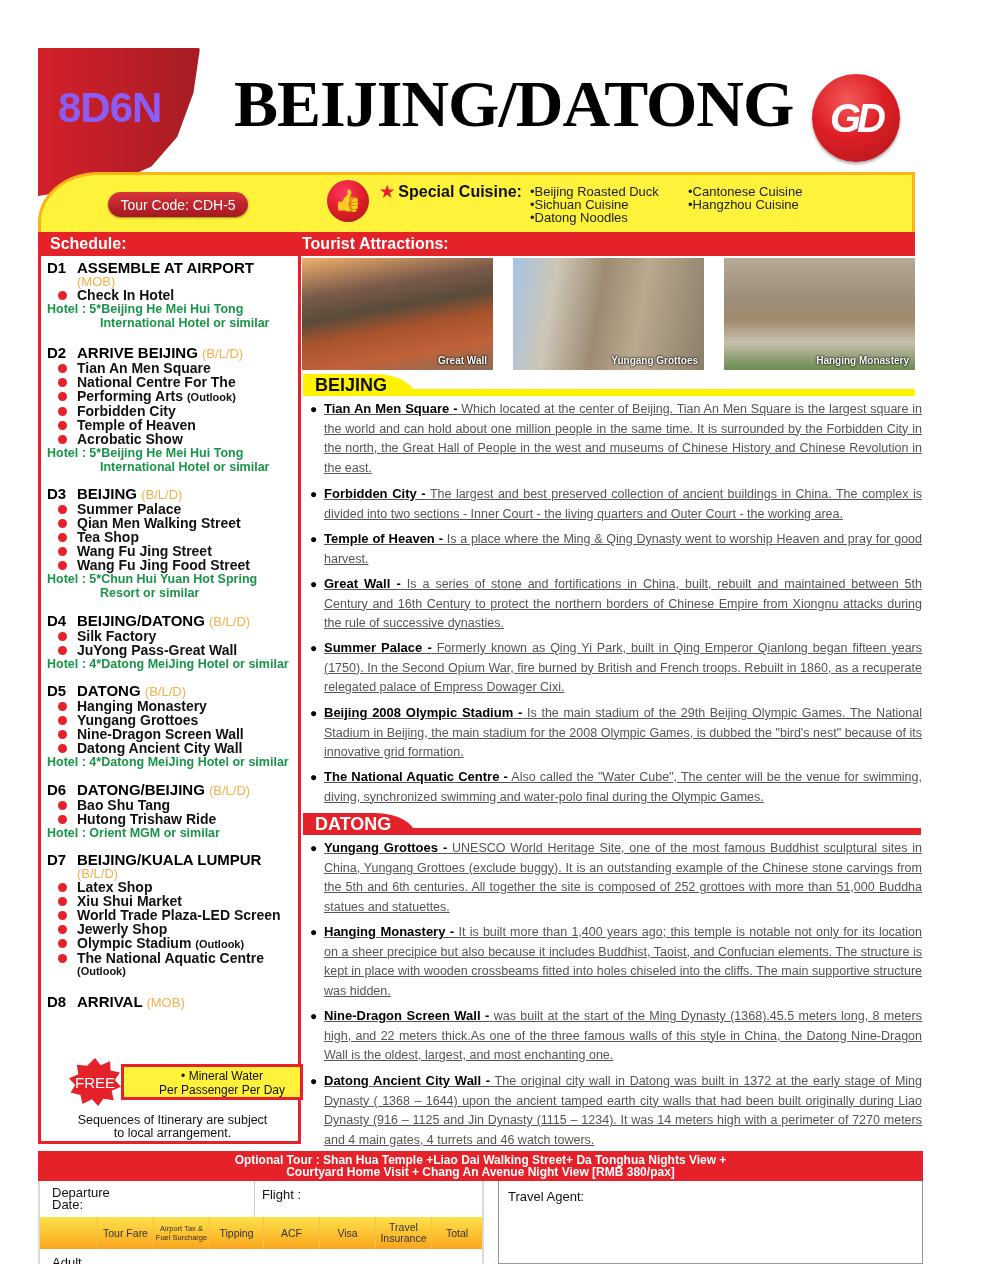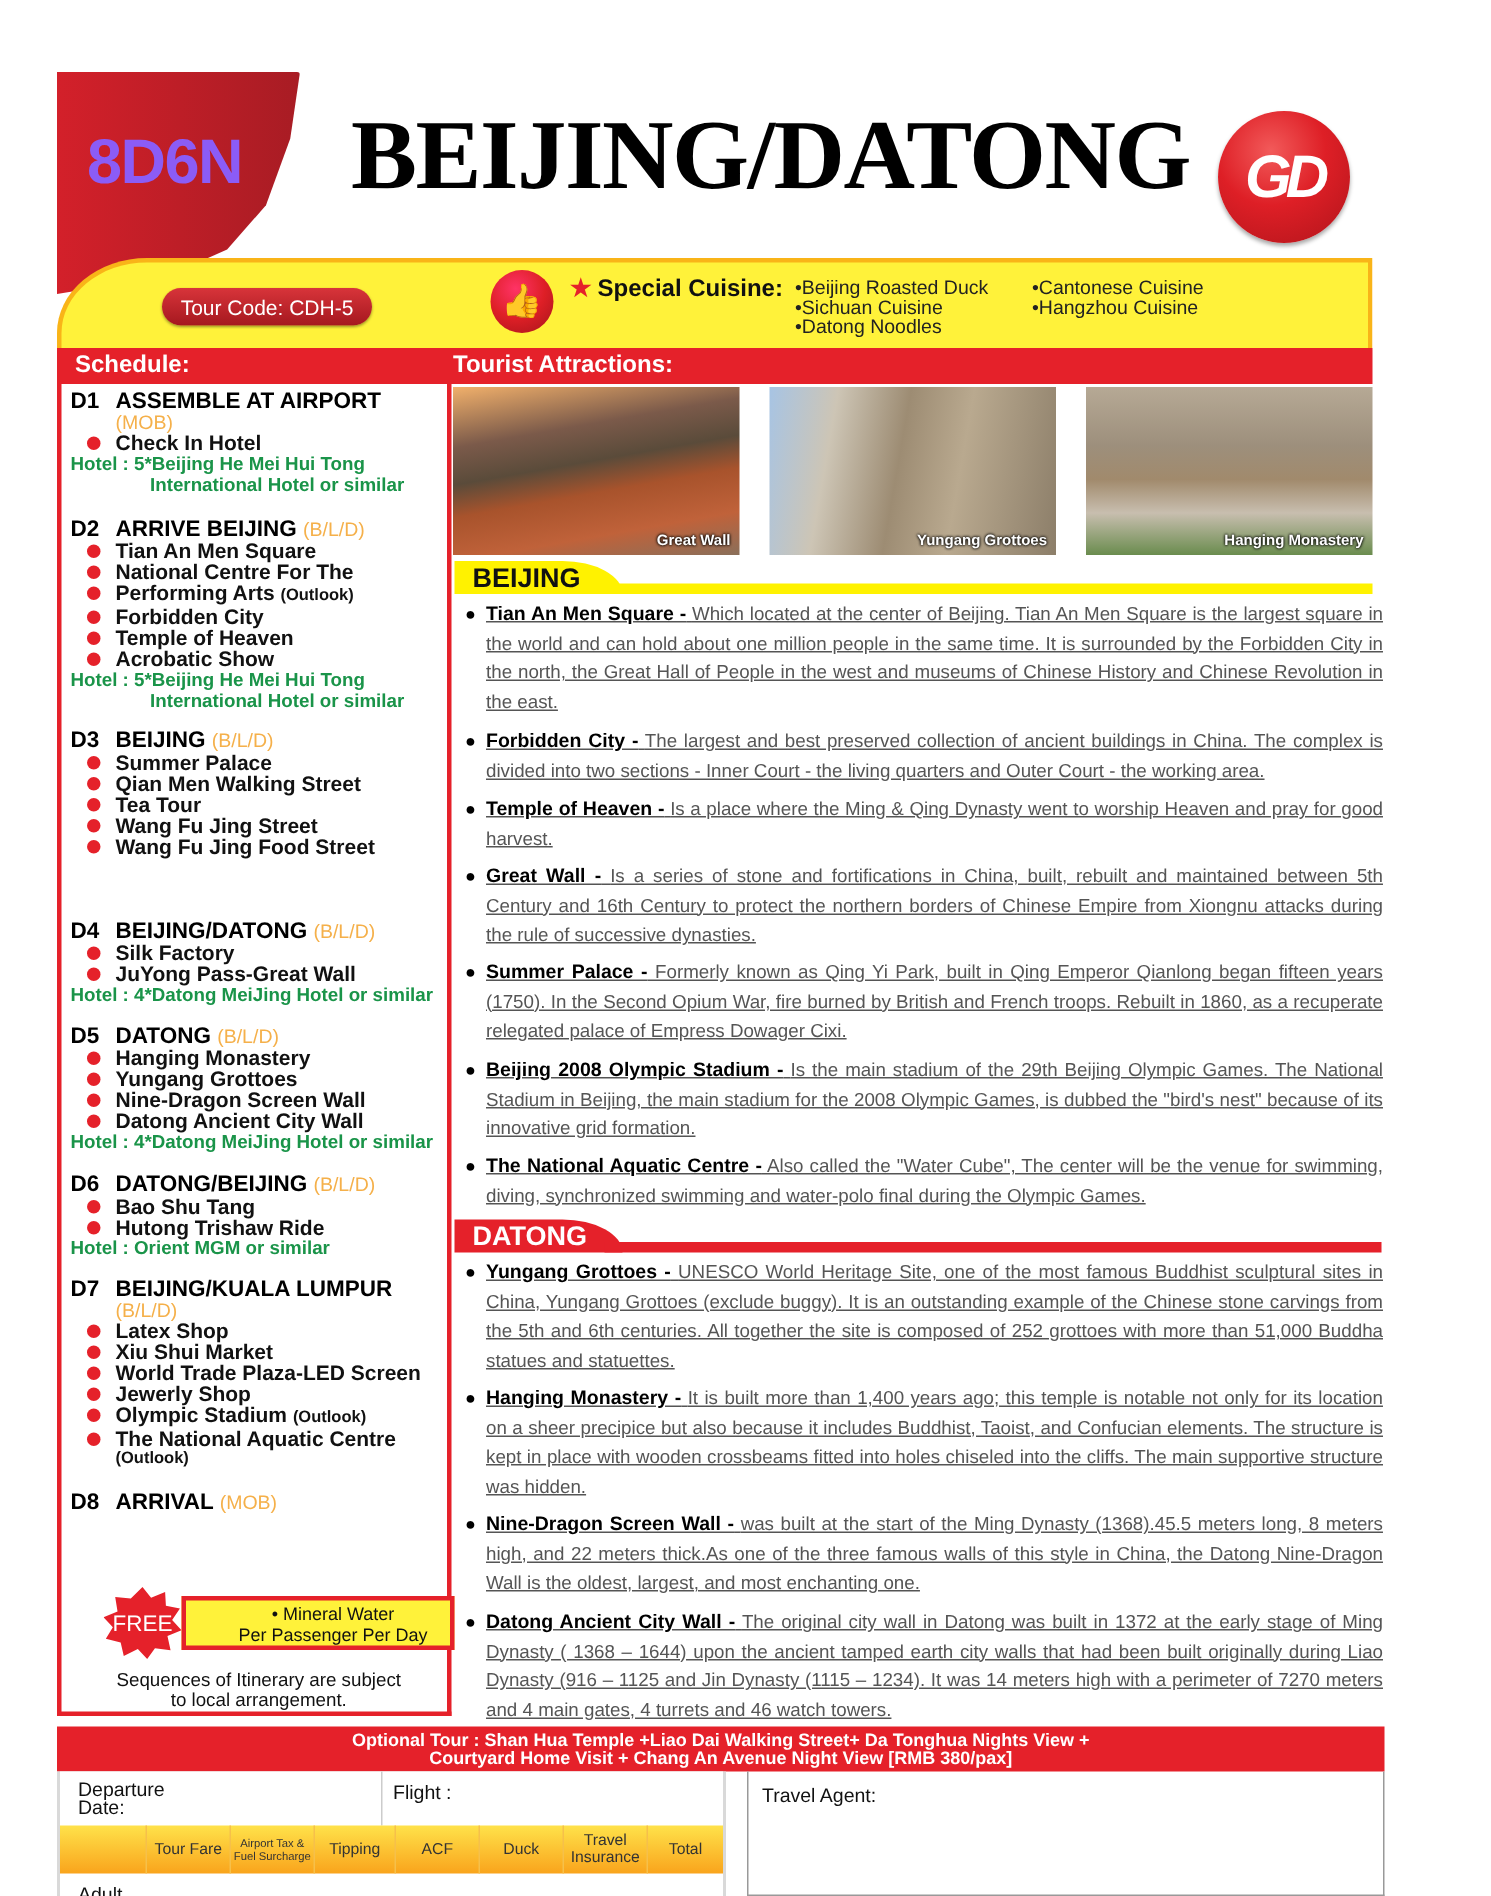--- a/index.html
+++ b/index.html
@@ -183,23 +183,24 @@
     <div class="act">Forbidden City</div>
     <div class="act">Temple of Heaven</div>
     <div class="act">Acrobatic Show</div>
     <div class="hotel"><span>Hotel : 5*Beijing He Mei Hui Tong</span><span class="indent">International Hotel or similar</span></div>
   </div>
 
   <div class="day" style="top:230px;">
     <div class="day-h"><span class="dn">D3</span><span>BEIJING</span> <span class="meal">(B/L/D)</span></div>
     <div class="act">Summer Palace</div>
     <div class="act">Qian Men Walking Street</div>
-    <div class="act">Tea Tour</div>
+    <div class="act">Tea Shop</div>
     <div class="act">Wang Fu Jing Street</div>
     <div class="act">Wang Fu Jing Food Street</div>
+    <div class="hotel"><span>Hotel : 5*Chun Hui Yuan Hot Spring</span><span class="indent">Resort or similar</span></div>
   </div>
 
   <div class="day" style="top:357px;">
     <div class="day-h"><span class="dn">D4</span><span>BEIJING/DATONG</span> <span class="meal">(B/L/D)</span></div>
     <div class="act">Silk Factory</div>
     <div class="act">JuYong Pass-Great Wall</div>
     <div class="hotel">Hotel : 4*Datong MeiJing Hotel or similar</div>
   </div>
 
   <div class="day" style="top:427px;">
@@ -313,21 +314,21 @@
   <div class="booking-inner">
     <div class="dep-label" style="width:70px;">Departure Date:</div>
     <div class="vdiv"></div>
     <div class="flight-label">Flight :</div>
     <div class="fare-row">
       <div style="width:58px;"></div>
       <div style="width:56px;">Tour Fare</div>
       <div class="small" style="width:56px;">Airport Tax &amp; Fuel Surcharge</div>
       <div style="width:54px;">Tipping</div>
       <div style="width:56px;">ACF</div>
-      <div style="width:56px;">Duck</div>
+      <div style="width:56px;">Visa</div>
       <div style="width:56px;">Travel Insurance</div>
       <div style="flex:1;border-right:none;">Total</div>
     </div>
     <div class="adult">Adult</div>
   </div>
 </div>
 <div class="agent">
   <span>Travel Agent:</span>
 </div>
 

